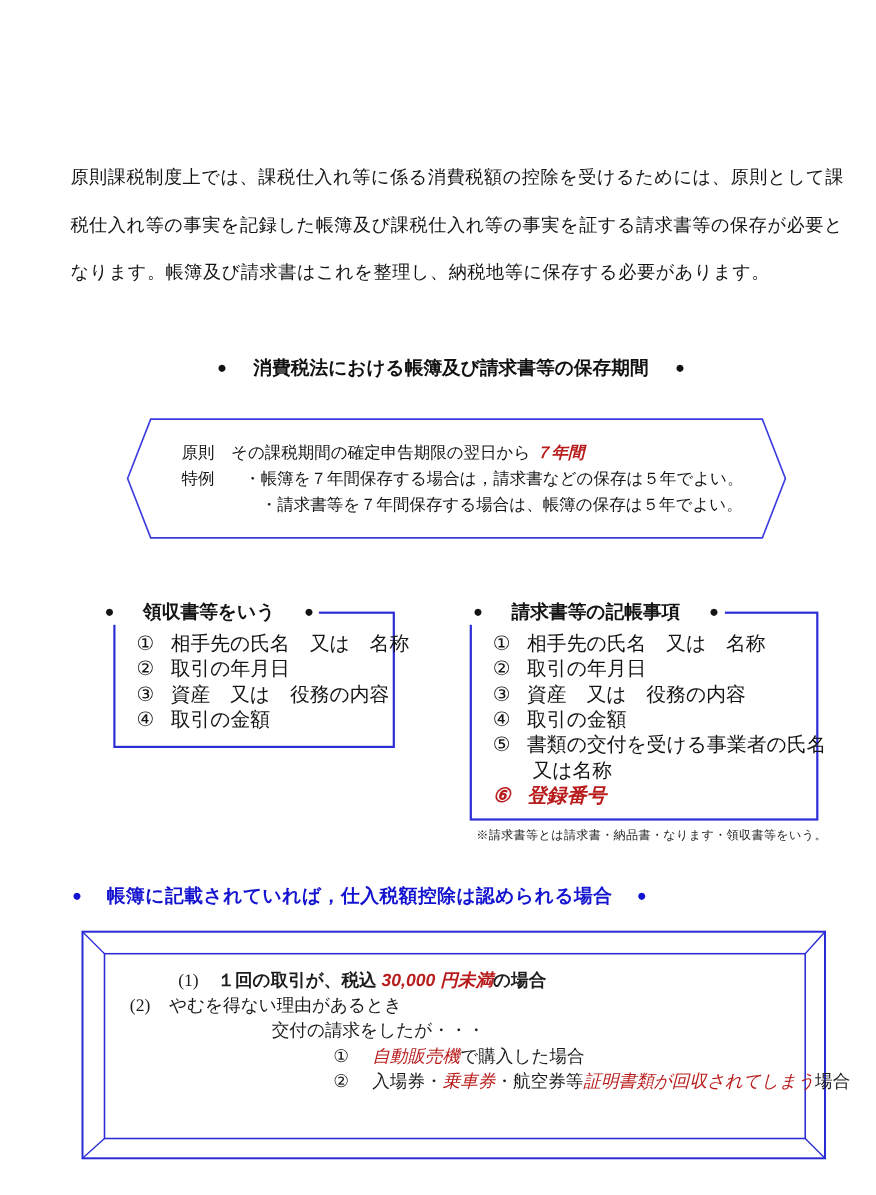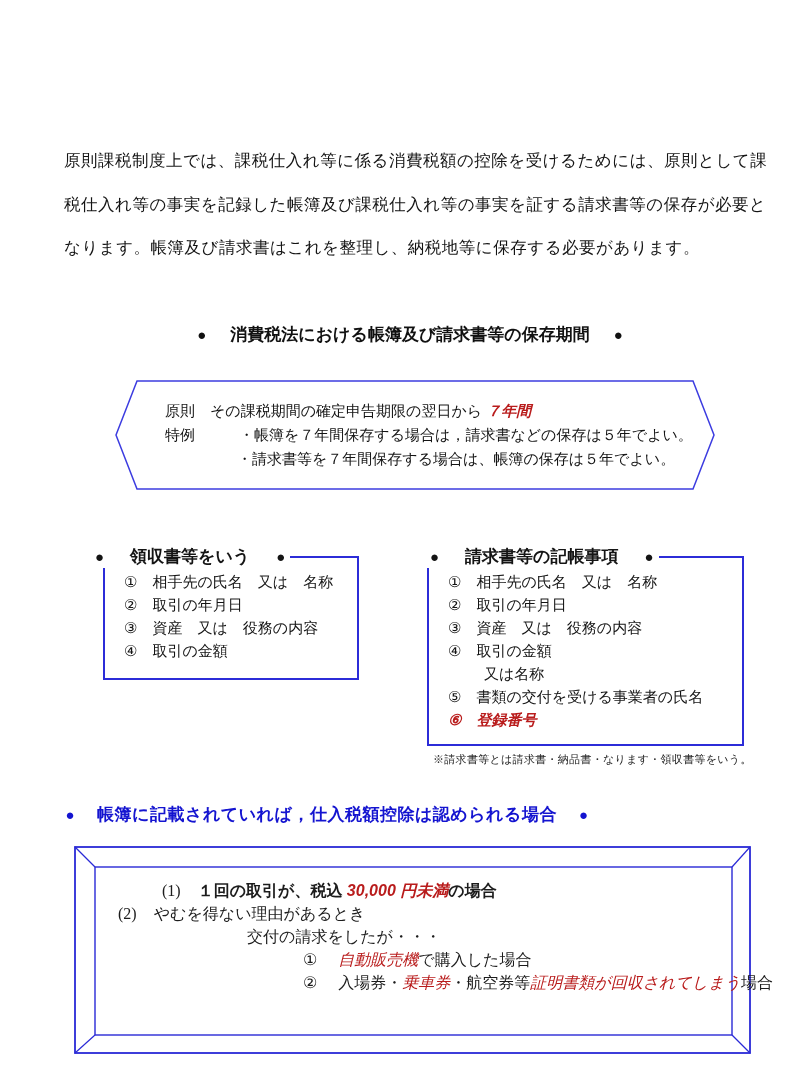--- a/index.html
+++ b/index.html
@@ -29,32 +29,32 @@
   .sec2{left:62px;top:803px;width:530px;gap:22px;color:#1414d0;letter-spacing:.5px;}
   .blt{font-size:15px;}
   
   .hex-wrap{position:absolute;left:110px;top:377px;width:610px;height:116px;font-size:15px;}
   .hex-svg{position:absolute;left:0;top:0;}
   .hex-row{position:absolute;white-space:nowrap;}
   .hex-r1{left:55px;top:25px;}
   .hex-r2{left:55px;top:49px;}
   .hex-r3{left:127px;top:73px;}
   .hex-label{display:inline-block;margin-right:15px;}
-  .hex-label2{display:inline-block;margin-right:44px;}
+  .hex-label2{display:inline-block;margin-right:27px;}
   
   .itembox{position:absolute;border:2px solid #2c2cd8;background:#fff;box-sizing:border-box;}
   .ledger-box{left:103px;top:556px;width:256px;height:124px;}
   .invoice-box{left:427px;top:556px;width:317px;height:190px;}
   .boxhead{
     position:absolute;display:flex;align-items:center;gap:26px;
     background:#fff;font-weight:bold;font-size:17px;padding:0 5px;white-space:nowrap;z-index:2;
   }
   .ledger-head{left:90px;top:544px;height:24px;}
   .invoice-head{left:425px;top:544px;height:24px;}
-  .itembox .items{padding:15px 0 0 19px;font-size:15px;}
+  .itembox .items{padding:15px 0 0 19px;font-size:18px;}
   .item{height:23px;white-space:nowrap;}
   .inum{display:inline-block;margin-right:15px;}
   .wrap2{margin-left:36px;}
   .red{color:#b91c1c;font-style:italic;}
   .bold{font-weight:bold;}
   .note{position:absolute;left:433px;top:752px;font-size:11px;letter-spacing:.3px;color:#222;}
   
   .box3d-svg{position:absolute;left:70px;top:842px;}
   .allowed{
     position:absolute;left:0;top:0;width:796px;height:1086px;pointer-events:none;
@@ -117,22 +117,22 @@
     <span>領収書等をいう</span>
     <span class="blt">●</span>
   </div>
 
   <div class="itembox invoice-box">
     <div class="items">
       <div class="item"><span class="inum">①</span><span>相手先の氏名　又は　名称</span></div>
       <div class="item"><span class="inum">②</span><span>取引の年月日</span></div>
       <div class="item"><span class="inum">③</span><span>資産　又は　役務の内容</span></div>
       <div class="item"><span class="inum">④</span><span>取引の金額</span></div>
+      <div class="item"><span class="inum">⑤</span><span>書類の交付を受ける事業者の氏名</span></div>
       <div class="item wrap2"><span>又は名称</span></div>
-      <div class="item"><span class="inum">⑤</span><span>書類の交付を受ける事業者の氏名</span></div>
       <div class="item red bold"><span class="inum">⑥</span><span>登録番号</span></div>
     </div>
   </div>
   <div class="boxhead invoice-head">
     <span class="blt">●</span>
     <span>請求書等の記帳事項</span>
     <span class="blt">●</span>
   </div>
   <div class="note">※請求書等とは請求書・納品書・なります・領収書等をいう。</div>
 

